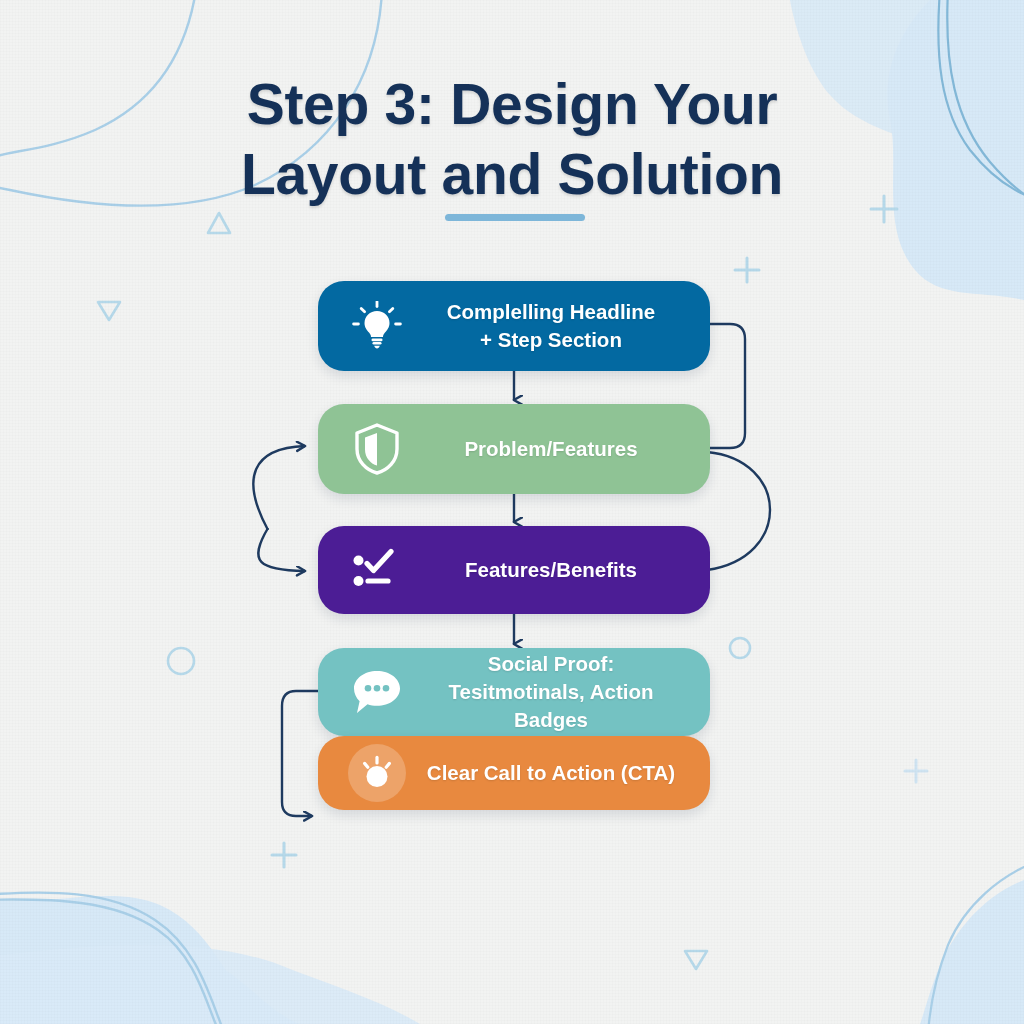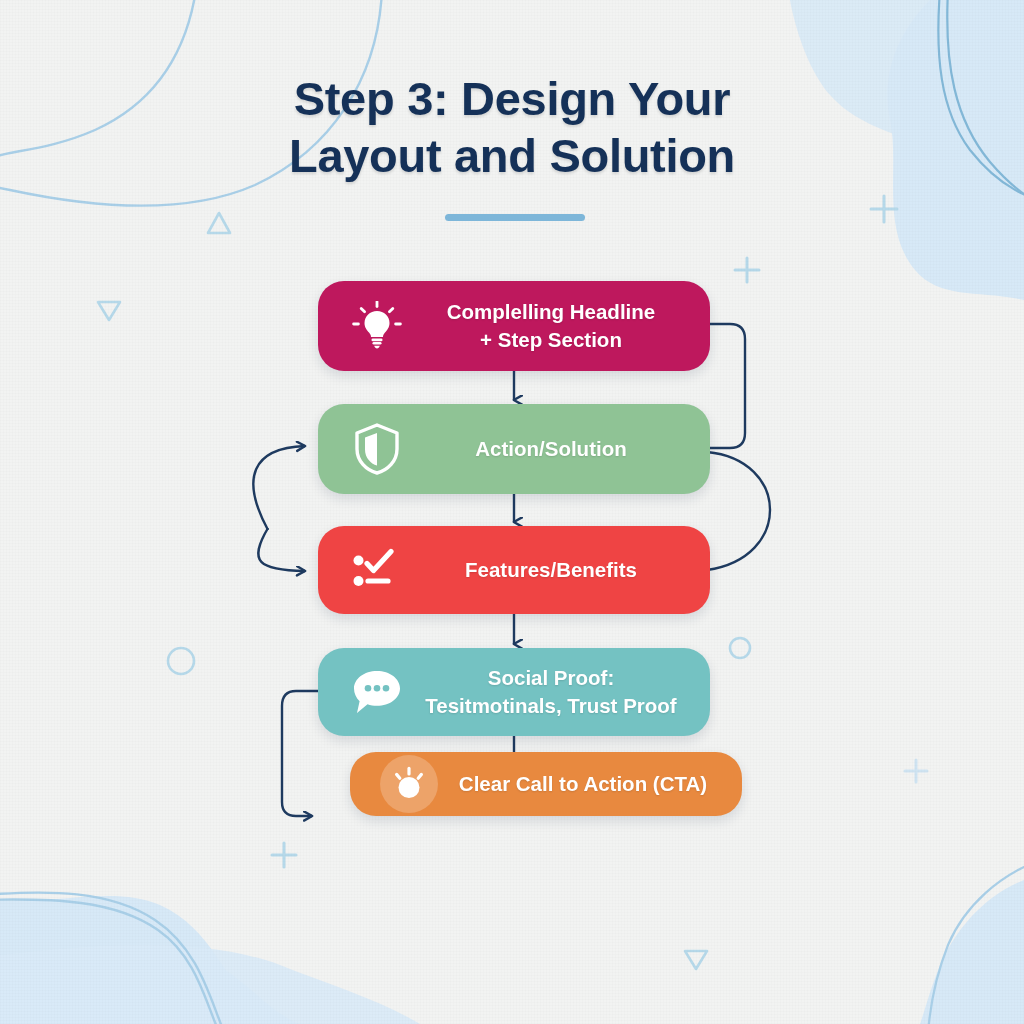--- a/index.html
+++ b/index.html
@@ -36,21 +36,21 @@
 
   
   .title-wrap {
     position: absolute;
     top: 70px;
     left: 0;
     width: 1024px;
     text-align: center;
   }
   .title {
-    font-size: 47px;
+    font-size: 57px;
     font-weight: bold;
     line-height: 1.22;
     color: #153158;
     letter-spacing: -0.3px;
     margin: 0;
     text-shadow: 0 2px 3px rgba(0,0,0,0.13);
   }
   .title .line { display: block; }
   .accent-bar {
     position: absolute;
@@ -95,25 +95,25 @@
     text-align: center;
     color: #ffffff;
     font-size: 20.5px;
     font-weight: bold;
     line-height: 1.38;
     padding-right: 28px;
     text-shadow: 0 1px 2px rgba(0,0,0,0.13);
   }
   .node .label .l2 { display: block; }
 
-  #node-0 { top: 281px; height: 90px; background: #be185d; }
+  #node-0 { top: 281px; height: 90px; background: #0369a1; }
   #node-1 { top: 404px; height: 90px; background: #8fc395; }
-  #node-2 { top: 526px; height: 88px; background: #ef4444; }
+  #node-2 { top: 526px; height: 88px; background: #4c1d95; }
   #node-3 { top: 648px; height: 88px; background: #74c2c2; justify-content: flex-end; }
-  #node-4 { top: 752px; height: 64px; background: #e8893f; margin-left: 32px; }
+  #node-4 { top: 736px; height: 74px; background: #e8893f; }
 
   .cta-disc {
     width: 58px;
     height: 58px;
     border-radius: 50%;
     background: rgba(255,255,255,0.22);
     display: flex;
     align-items: center;
     justify-content: center;
   }
@@ -247,21 +247,21 @@
 
     <div class="node" id="node-1">
       <div class="icon">
         <svg width="48" height="52" viewBox="0 0 48 52" xmlns="http://www.w3.org/2000/svg">
           <path d="M24 2 L44 10 L44 26 C44 38 35 47 24 50 C13 47 4 38 4 26 L4 10 Z" fill="none" stroke="#ffffff" stroke-width="3.4" stroke-linejoin="round"></path>
           <path d="M24 10 L36 14.6 L36 26.4 C36 34.6 30.6 40.4 24 42.6 Z" fill="#ffffff" opacity="0"></path>
           <path d="M24 10 L12 14.6 L12 26.4 C12 34.6 17.4 40.4 24 42.6 Z" fill="#ffffff"></path>
         </svg>
       </div>
       <div class="label">
-        <span>Action/Solution</span>
+        <span>Problem/Features</span>
       </div>
     </div>
 
     <div class="node" id="node-2">
       <div class="icon">
         <svg width="50" height="46" viewBox="0 0 50 46" xmlns="http://www.w3.org/2000/svg">
           <circle cx="6.5" cy="13.5" r="5" fill="#ffffff"></circle>
           <circle cx="6.5" cy="34" r="5" fill="#ffffff"></circle>
           <path d="M15 16.5 L21.5 23.5 L39 4.5" fill="none" stroke="#ffffff" stroke-width="5.2" stroke-linecap="round" stroke-linejoin="round"></path>
           <line x1="16" y1="34" x2="36" y2="34" stroke="#ffffff" stroke-width="5.2" stroke-linecap="round"></line>
@@ -280,21 +280,21 @@
                    C5 29.6 3 25.2 3 20.4 C3 10.8 13.3 3 26 3 Z" fill="#ffffff"></path>
           <g fill="#74c2c2">
             <circle cx="17" cy="20.2" r="3.3"></circle>
             <circle cx="26" cy="20.2" r="3.3"></circle>
             <circle cx="35" cy="20.2" r="3.3"></circle>
           </g>
         </svg>
       </div>
       <div class="label">
         <span>Social Proof:</span>
-        <span class="l2">Tesitmotinals, Trust Proof</span>
+        <span class="l2">Tesitmotinals, Action Badges</span>
       </div>
     </div>
 
     <div class="node" id="node-4">
       <div class="icon">
         <div class="cta-disc">
           <svg width="38" height="38" viewBox="0 0 38 38" xmlns="http://www.w3.org/2000/svg">
             <circle cx="19" cy="22.5" r="10.5" fill="#ffffff"></circle>
             <g stroke="#ffffff" stroke-width="3.2" stroke-linecap="round">
               <line x1="19" y1="3.4" x2="19" y2="9"></line>

